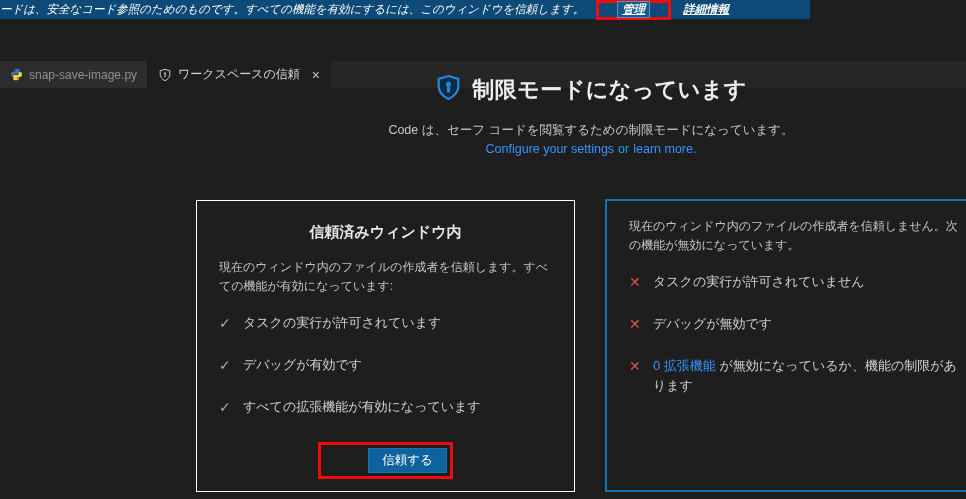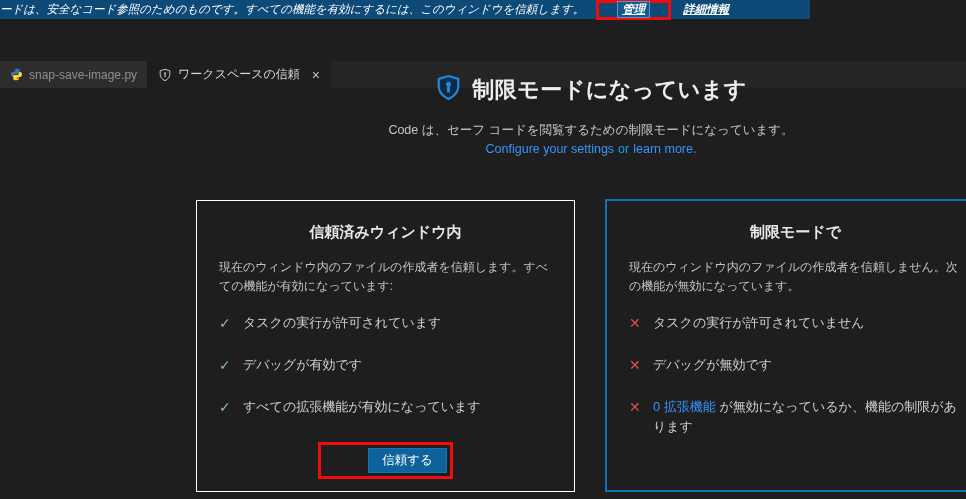--- a/index.html
+++ b/index.html
@@ -162,21 +162,20 @@
     </li>
   </ul>
   <div class="button-row">
     <span class="annotation-red button-annotation">
       <button class="trust-button">信頼する</button>
     </span>
   </div>
 </div>
 
 <div class="panel panel-restricted">
-  <div class="panel-title">制限モードで</div>
   <div class="panel-desc">現在のウィンドウ内のファイルの作成者を信頼しません。次の機能が無効になっています。</div>
   <ul class="panel-list">
     <li>
       <span class="mark cross">✕</span>
       <span>タスクの実行が許可されていません</span>
     </li>
     <li>
       <span class="mark cross">✕</span>
       <span>デバッグが無効です</span>
     </li>

